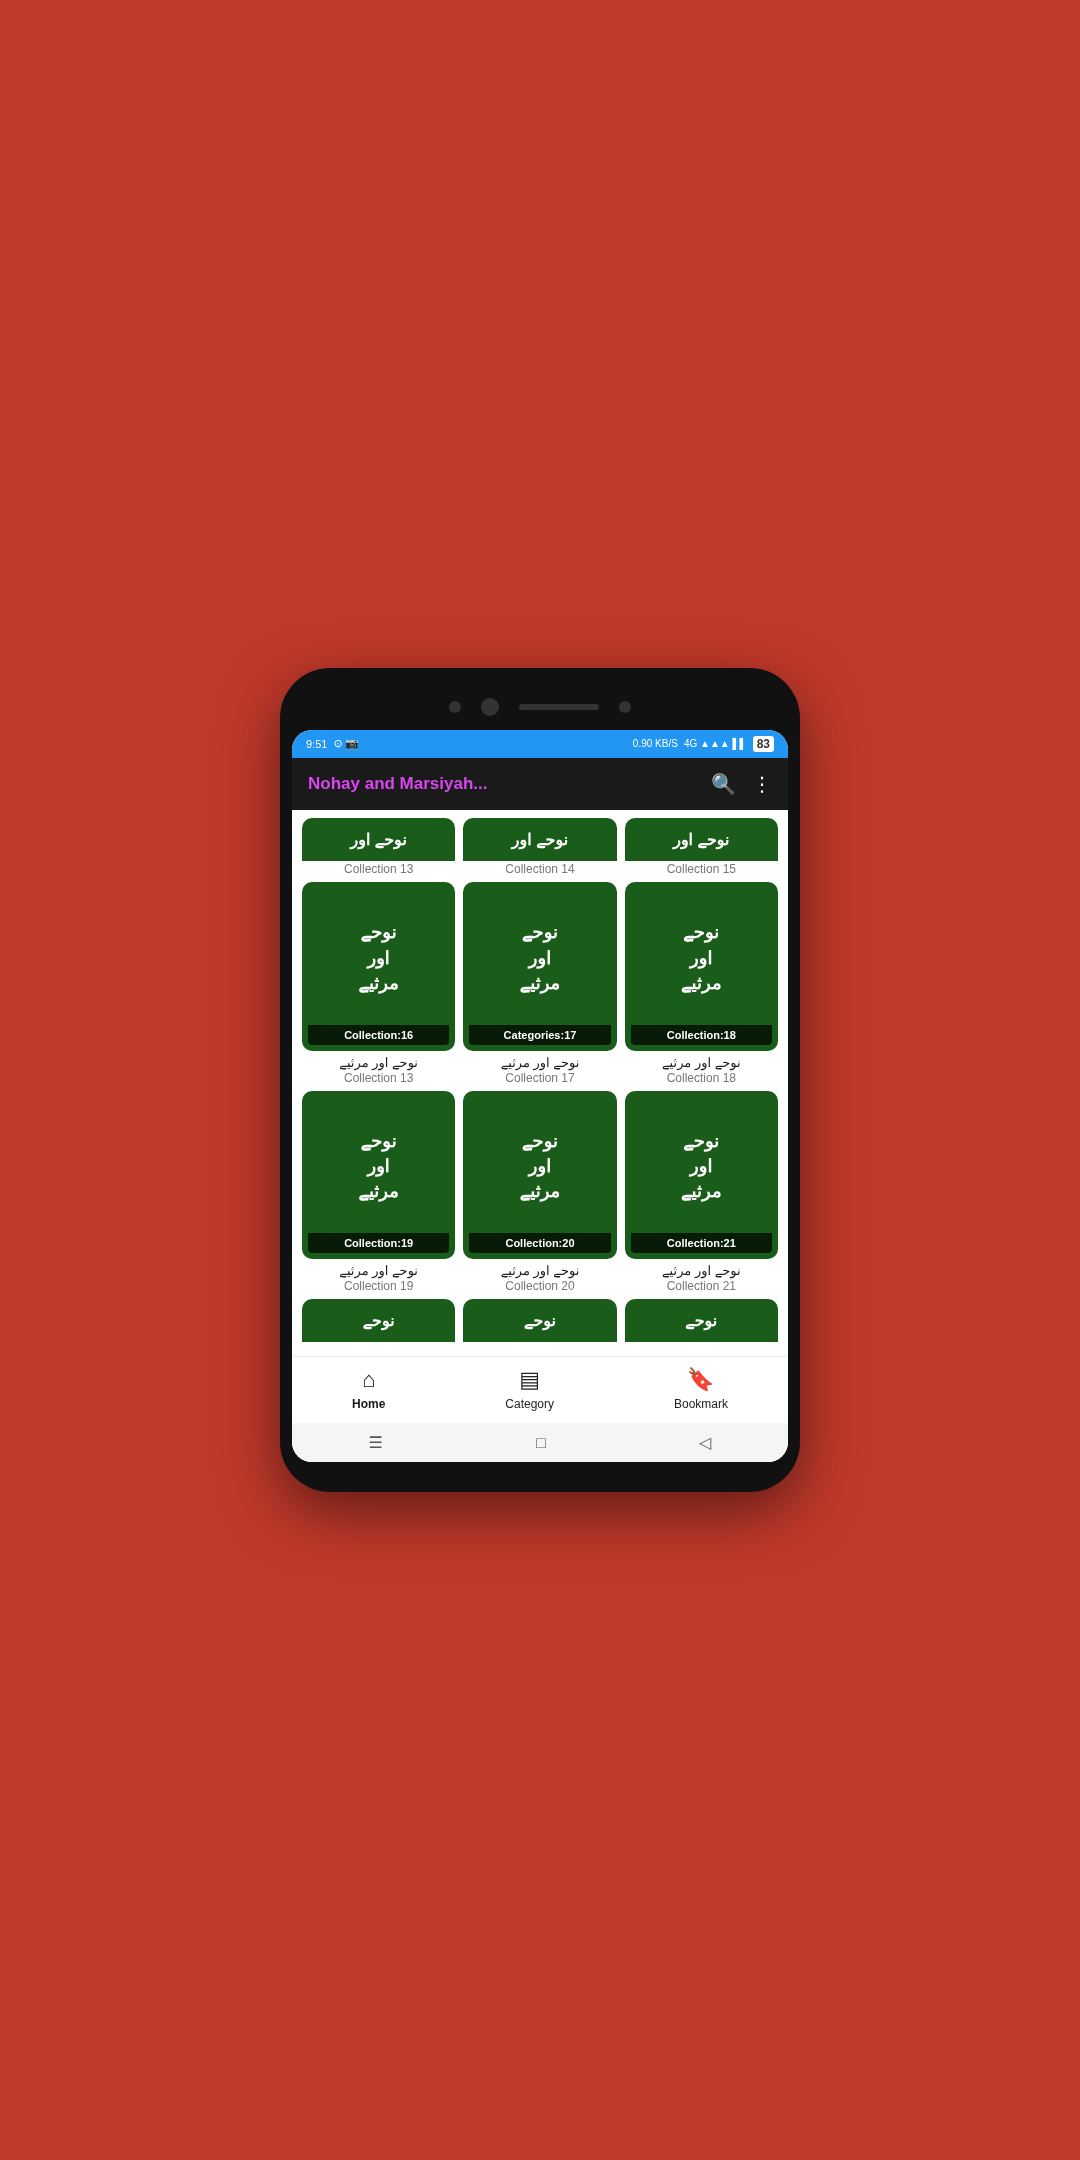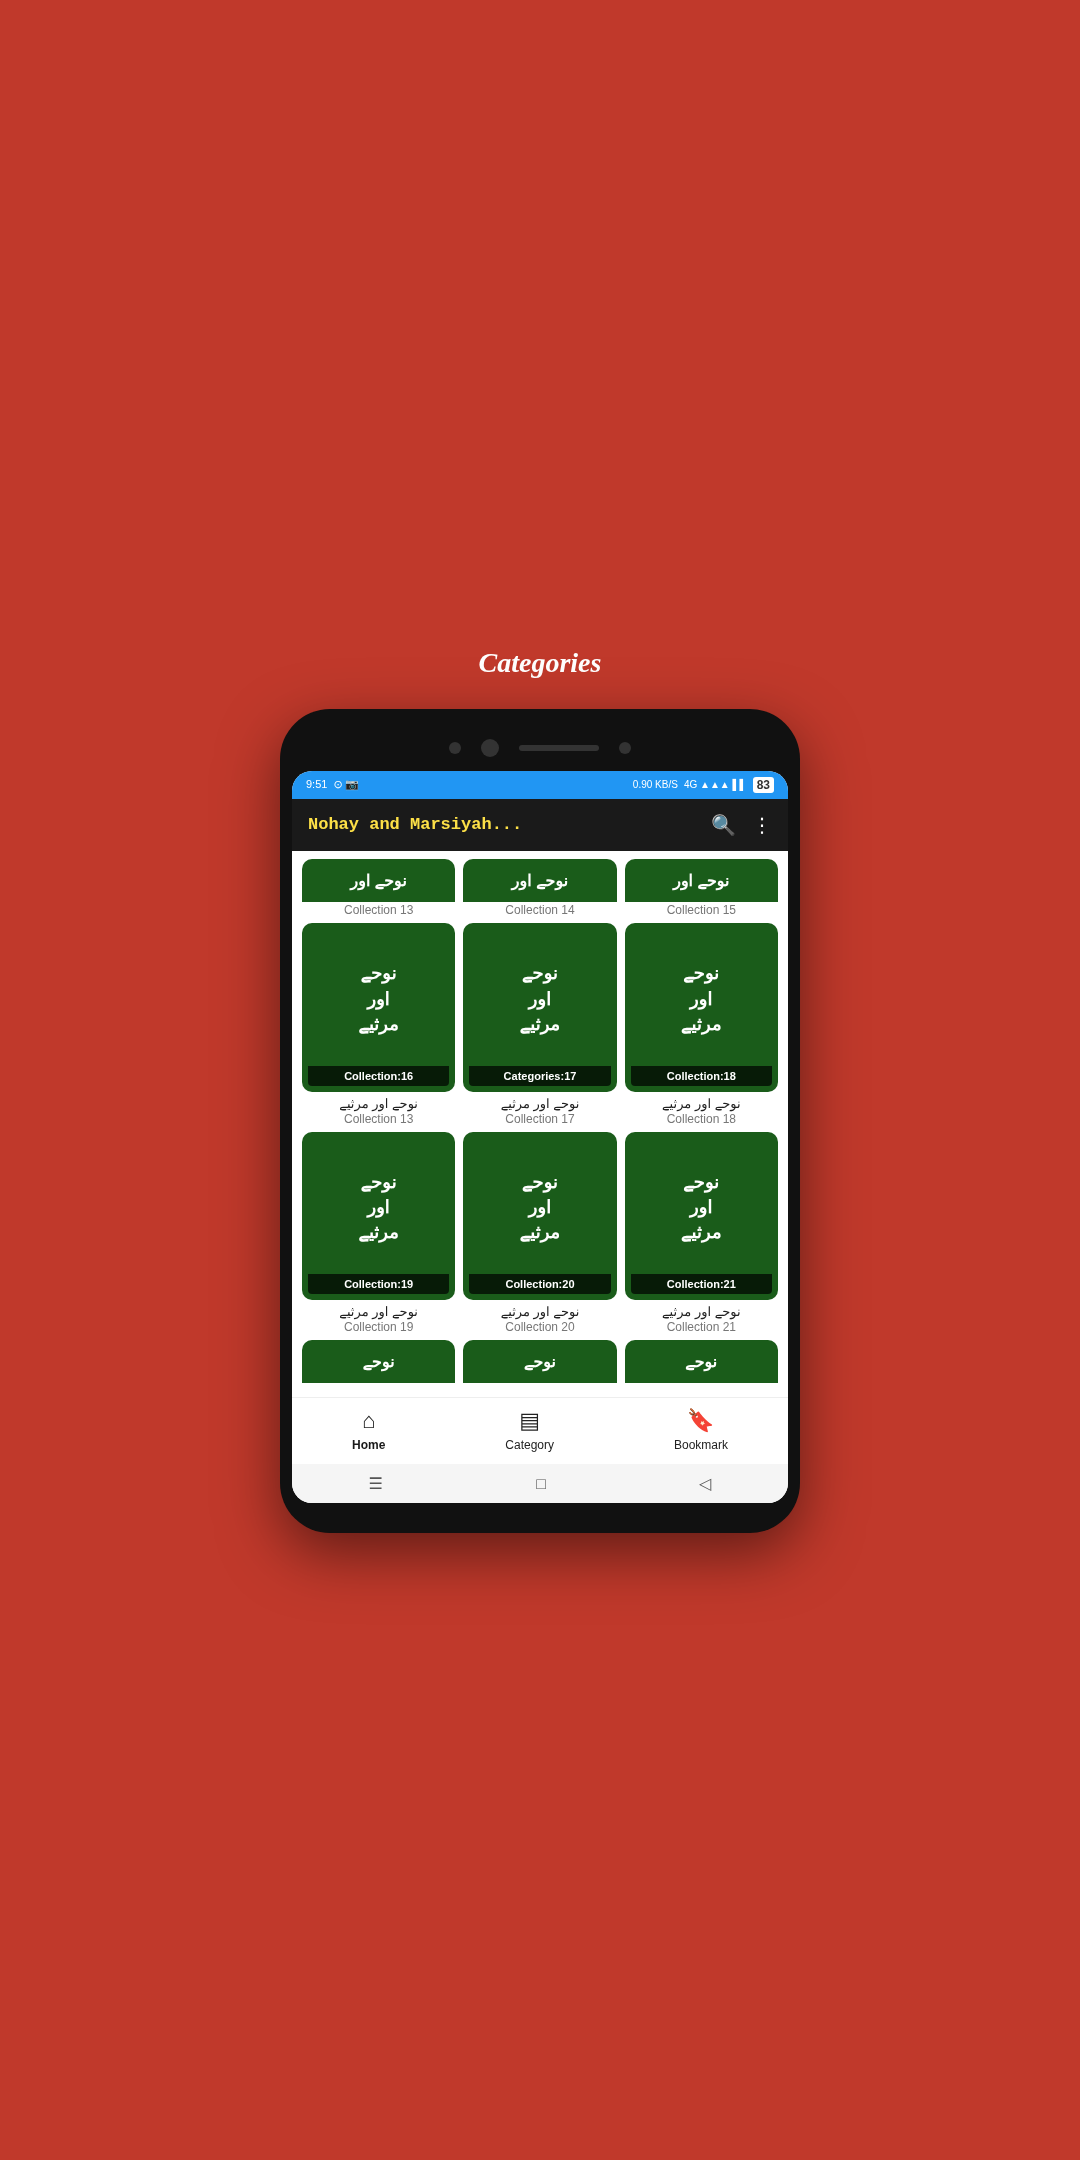--- a/index.html
+++ b/index.html
@@ -80,20 +80,21 @@
       color: white;
       display: flex;
       justify-content: space-between;
       align-items: center;
       padding: 6px 14px;
       font-size: 11px;
     }
 
     .status-left {
       display: flex;
+      align-items: center;
       gap: 6px;
     }
 
     .status-right {
       display: flex;
       align-items: center;
       gap: 6px;
       font-size: 10px;
     }
 
@@ -111,23 +112,22 @@
       color: white;
       display: flex;
       align-items: center;
       justify-content: space-between;
       padding: 14px 16px;
     }
 
     .app-title {
       font-size: 17px;
       font-weight: bold;
-      color: #fde047;
+      color: #d946ef;
       flex: 1;
-      font-family: Liberation Mono, monospace;
     }
 
     .header-icons {
       display: flex;
       gap: 16px;
       align-items: center;
     }
 
     .icon-btn {
       color: white;
@@ -283,21 +283,20 @@
       color: white;
       font-size: 16px;
       font-weight: bold;
       direction: rtl;
     }
   </style>
 </head>
 <body>
 
 <div class="page-bg">
-  <div class="page-title">Categories</div>
 
   <div class="phone-wrapper">
 
     <div class="phone-camera-area">
       <div class="camera-dot"></div>
       <div class="camera-dot big"></div>
       <div class="speaker-bar"></div>
       <div class="camera-dot"></div>
     </div>
 

